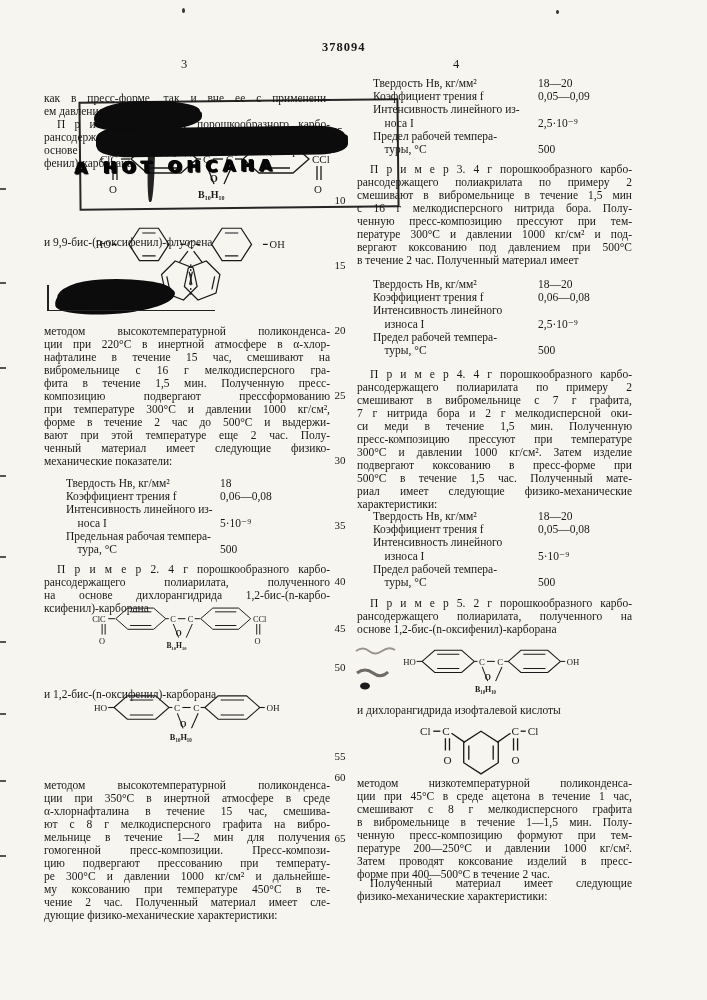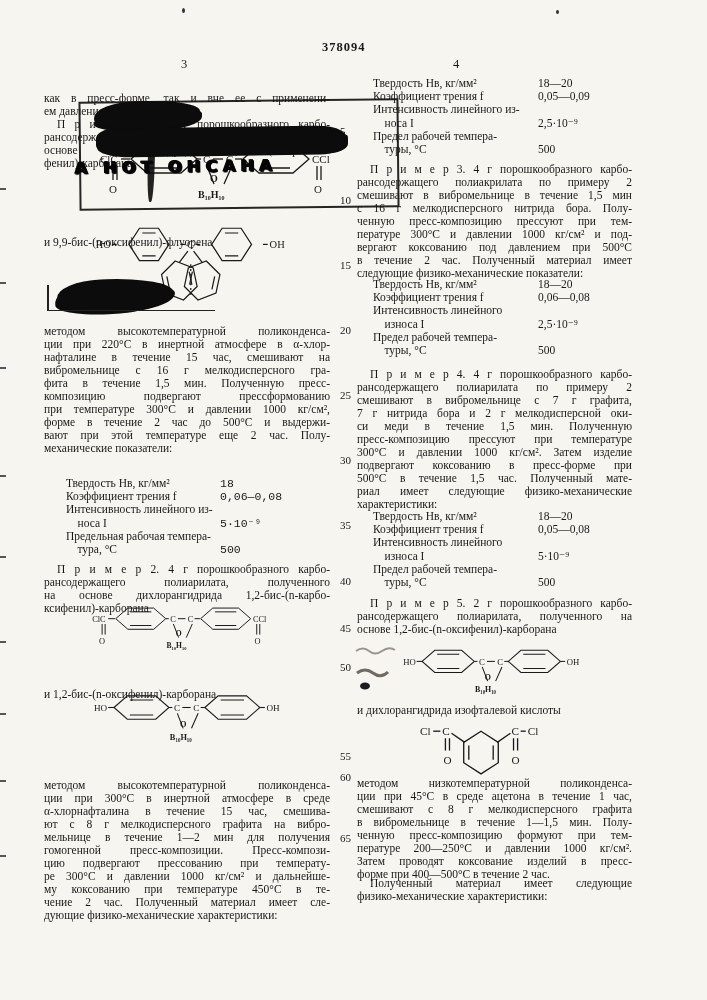--- a/index.html
+++ b/index.html
@@ -15,23 +15,23 @@
   .tline{height:13px;overflow:hidden;text-align:justify;text-align-last:justify;}
   .para .tline:last-child{text-align-last:left;}
   .para.ind .tline:first-of-type{text-indent:13px;}
   .lbl{position:absolute;height:13px;white-space:nowrap;}
   .ptable{position:absolute;left:0;right:0;}
   .trow{display:flex;height:13.2px;line-height:13.2px;}
   .tlabel{flex:1;white-space:nowrap;overflow:hidden;}
   .t-left .tlabel{padding-left:22px;}
   .t-right .tlabel{padding-left:16px;}
   .tvalue{width:84px;flex-shrink:0;white-space:nowrap;}
-  .t-left .tvalue{margin-right:26px;font-family:Liberation Mono, monospace;}
+  .t-left .tvalue{margin-right:26px;}
   .t-right .tvalue{margin-right:10px;}
-  .gnum{position:absolute;left:328px;width:24px;text-align:left;font-size:11px;margin-left:12px;}
+  .gnum{position:absolute;left:328px;width:24px;text-align:center;font-size:11px;}
   .struct{position:absolute;overflow:visible;}
   .struct text{fill:#1a1a1a;font-family:"Liberation Serif",serif;font-size:11px;}
   .struct text.sm{font-size:10px;font-weight:600;}
   .struct path,.struct line{stroke:#1a1a1a;stroke-width:1.3;fill:none;}
   
   .stampbox{position:absolute;border:2px solid #141414;transform:rotate(-0.6deg);opacity:.92;}
   .blob{position:absolute;background:#0c0c0c;}
   .b1{border-radius:46% 58% 52% 60%/60% 42% 58% 45%;box-shadow:4px 3px 0 -2px #0c0c0c,-3px 5px 0 -3px #0c0c0c;transform:rotate(-1.5deg);}
   .b2{border-radius:8% 12% 10% 14%/40% 30% 45% 35%;box-shadow:6px 2px 0 -3px #0c0c0c,-2px -2px 0 -1px #0c0c0c;transform:rotate(-0.8deg);}
   .b3{border-radius:40% 60% 55% 45%/55% 45% 60% 40%;transform:rotate(-2deg);box-shadow:3px 2px 0 -1px #0c0c0c,-4px 4px 0 -2px #0c0c0c;}
@@ -105,20 +105,21 @@
 
     <div class="tline">методом высокотемпературной поликонденса-</div>
         <div class="tline">ции при 220°С в инертной атмосфере в α-хлор-</div>
         <div class="tline">нафталине в течение 15 час, смешивают на</div>
         <div class="tline">вибромельнице с 16 г мелкодисперсного гра-</div>
         <div class="tline">фита в течение 1,5 мин. Полученную пресс-</div>
         <div class="tline">композицию подвергают прессформованию</div>
         <div class="tline">при температуре 300°С и давлении 1000 кг/см²,</div>
         <div class="tline">форме в течение 2 час до 500°С и выдержи-</div>
         <div class="tline">вают при этой температуре еще 2 час. Полу-</div>
+        <div class="tline">ченный материал имеет следующие физико-</div>
         <div class="tline">механические показатели:</div>
       </div>
 
     <div class="ptable t-left" style="top:460px">
 
         <div class="trow">
           <span class="tlabel">Твердость Нв, кг/мм²</span>
           <span class="tvalue">18</span>
         </div>
 
@@ -154,21 +155,21 @@
         <div class="tline">рансодержащего полиарилата, полученного</div>
         <div class="tline">на основе дихлорангидрида 1,2-бис-(n-карбо-</div>
         <div class="tline">ксифенил)-карборана</div>
       </div>
 
     <div class="lbl" style="left:0;top:671px">и 1,2-бис-(n-оксифенил)-карборана</div>
 
     <div class="para" style="top:762px;width:286px">
 
     <div class="tline">методом высокотемпературной поликонденса-</div>
-        <div class="tline">ции при 300°С в инертной атмосфере в среде</div>
+        <div class="tline">ции при 350°С в инертной атмосфере в среде</div>
         <div class="tline">α-хлорнафталина в течение 15 час, смешива-</div>
         <div class="tline">ют с 8 г мелкодисперсного графита на вибро-</div>
         <div class="tline">мельнице в течение 1—2 мин для получения</div>
         <div class="tline">гомогенной пресс-композиции. Пресс-компози-</div>
         <div class="tline">цию подвергают прессованию при температу-</div>
         <div class="tline">ре 300°С и давлении 1000 кг/см² и дальнейше-</div>
         <div class="tline">му коксованию при температуре 450°С в те-</div>
         <div class="tline">чение 2 час. Полученный материал имеет сле-</div>
         <div class="tline">дующие физико-механические характеристики:</div>
       </div>
@@ -212,21 +213,20 @@
     <div class="para ind" style="top:163px;width:275px">
 
     <div class="tline">П р и м е р  3. 4 г порошкообразного карбо-</div>
         <div class="tline">рансодержащего полиакрилата по примеру 2</div>
         <div class="tline">смешивают в вибромельнице в течение 1,5 мин</div>
         <div class="tline">с 16 г мелкодисперсного нитрида бора. Полу-</div>
         <div class="tline">ченную пресс-композицию прессуют при тем-</div>
         <div class="tline">пературе 300°С и давлении 1000 кг/см² и под-</div>
         <div class="tline">вергают коксованию под давлением при 500°С</div>
         <div class="tline">в течение 2 час. Полученный материал имеет</div>
-        <div class="tline">следующие физико-механические показатели:</div>
       </div>
 
     <div class="ptable t-right" style="top:278px">
 
         <div class="trow">
           <span class="tlabel">Твердость Нв, кг/мм²</span>
           <span class="tvalue">18—20</span>
         </div>
 
         <div class="trow">

